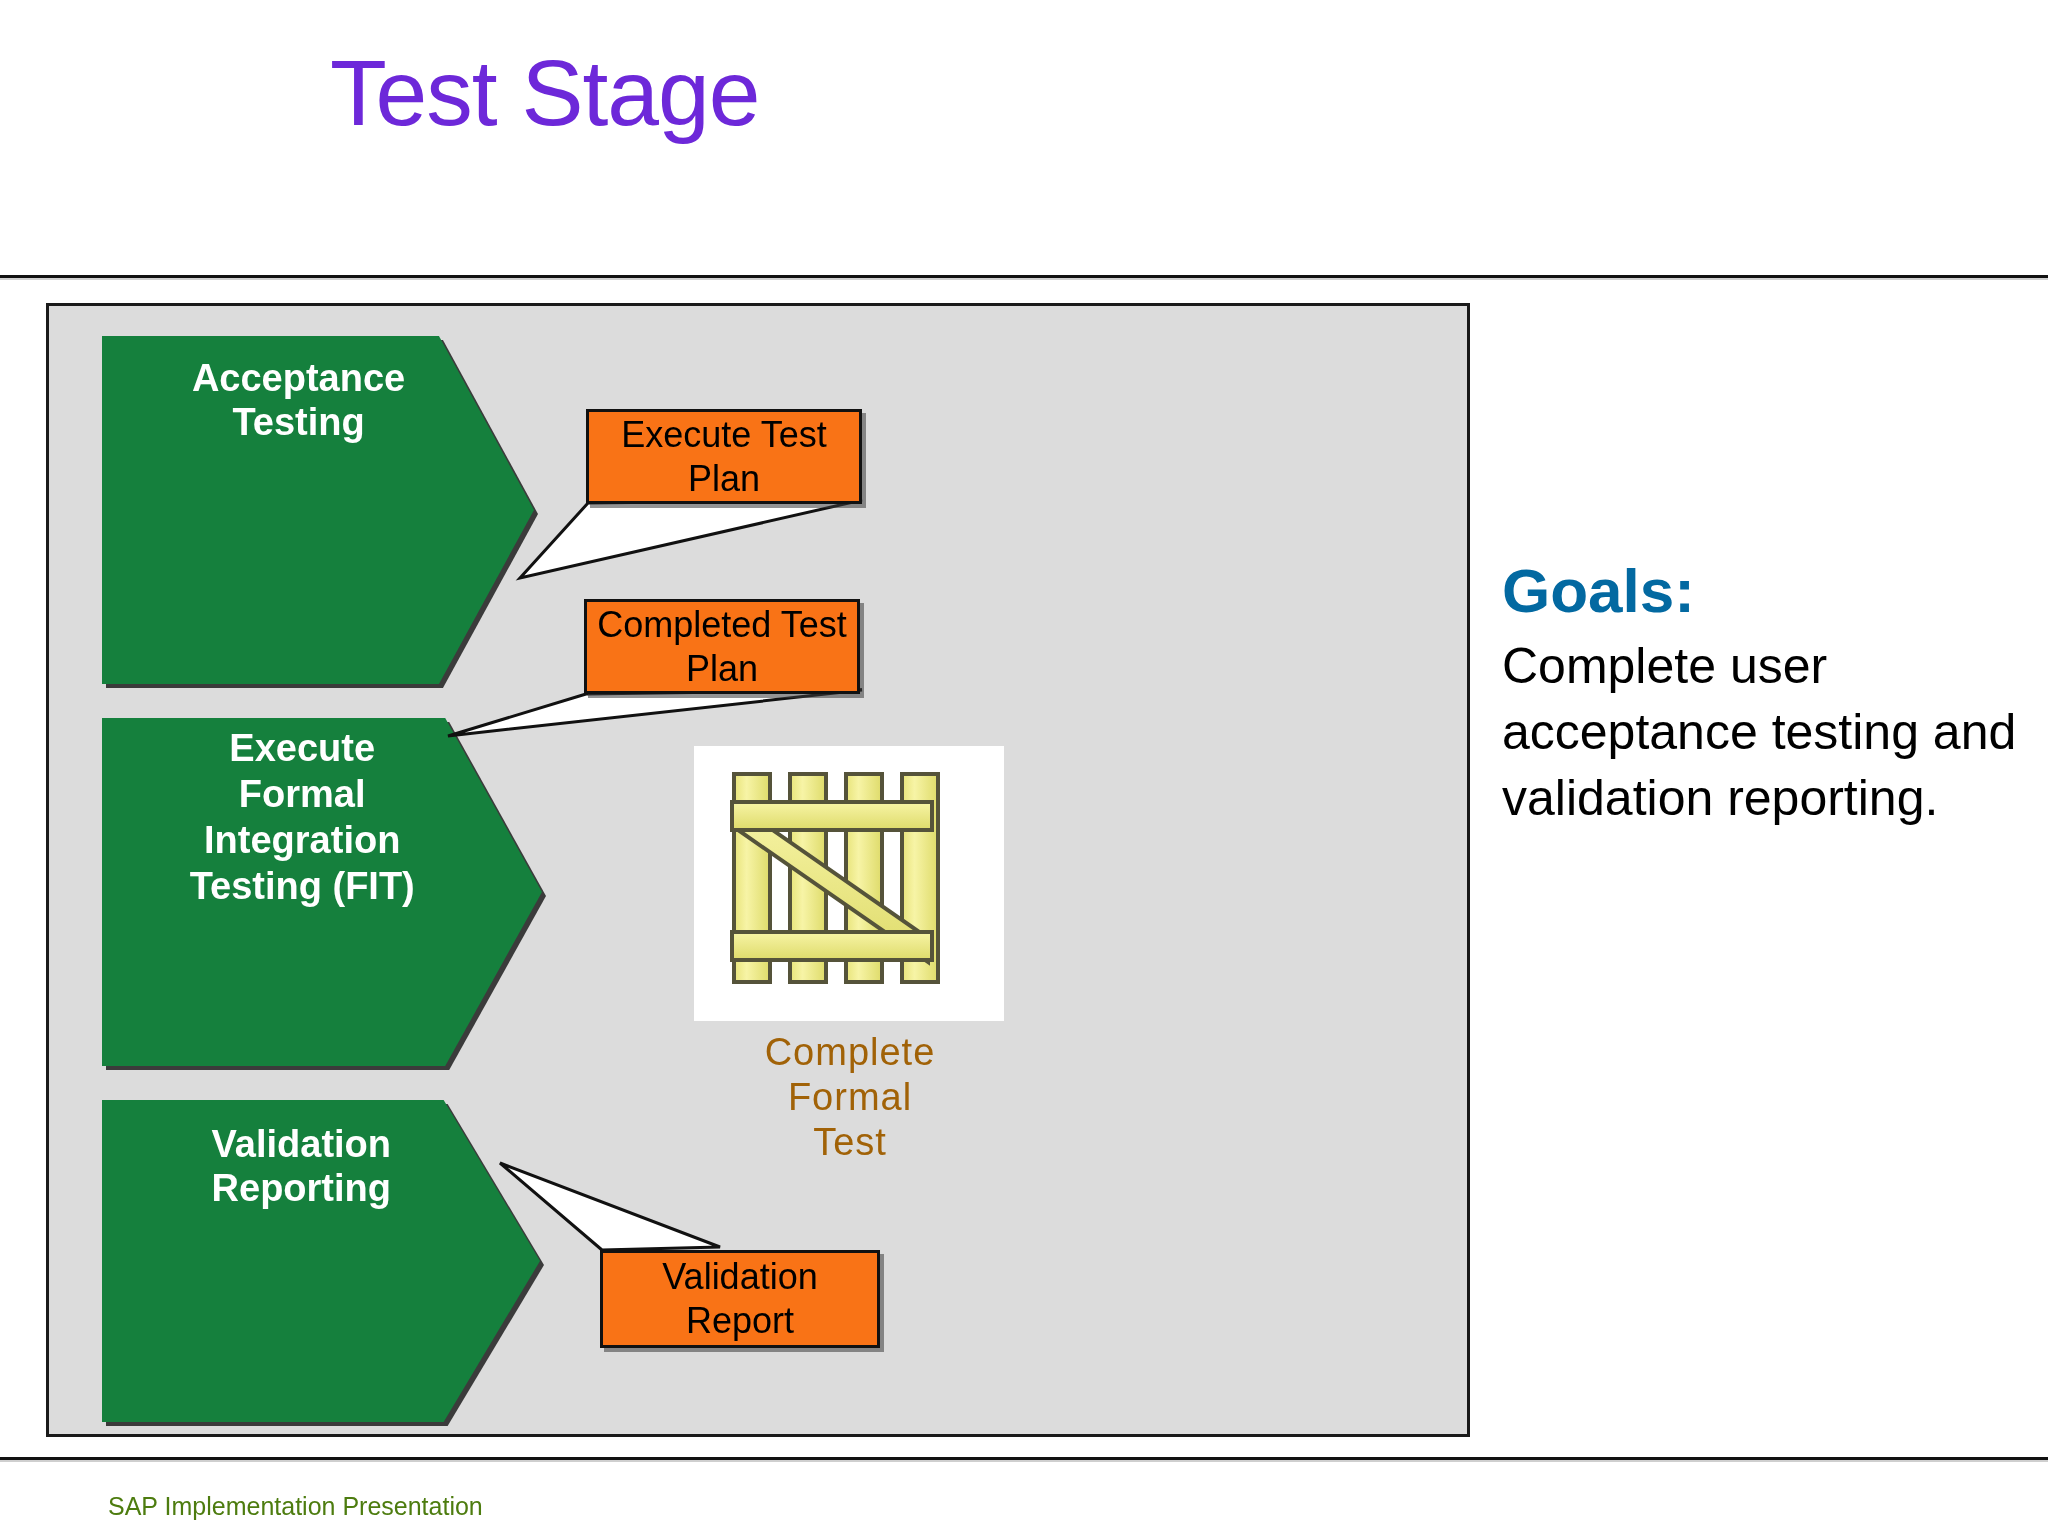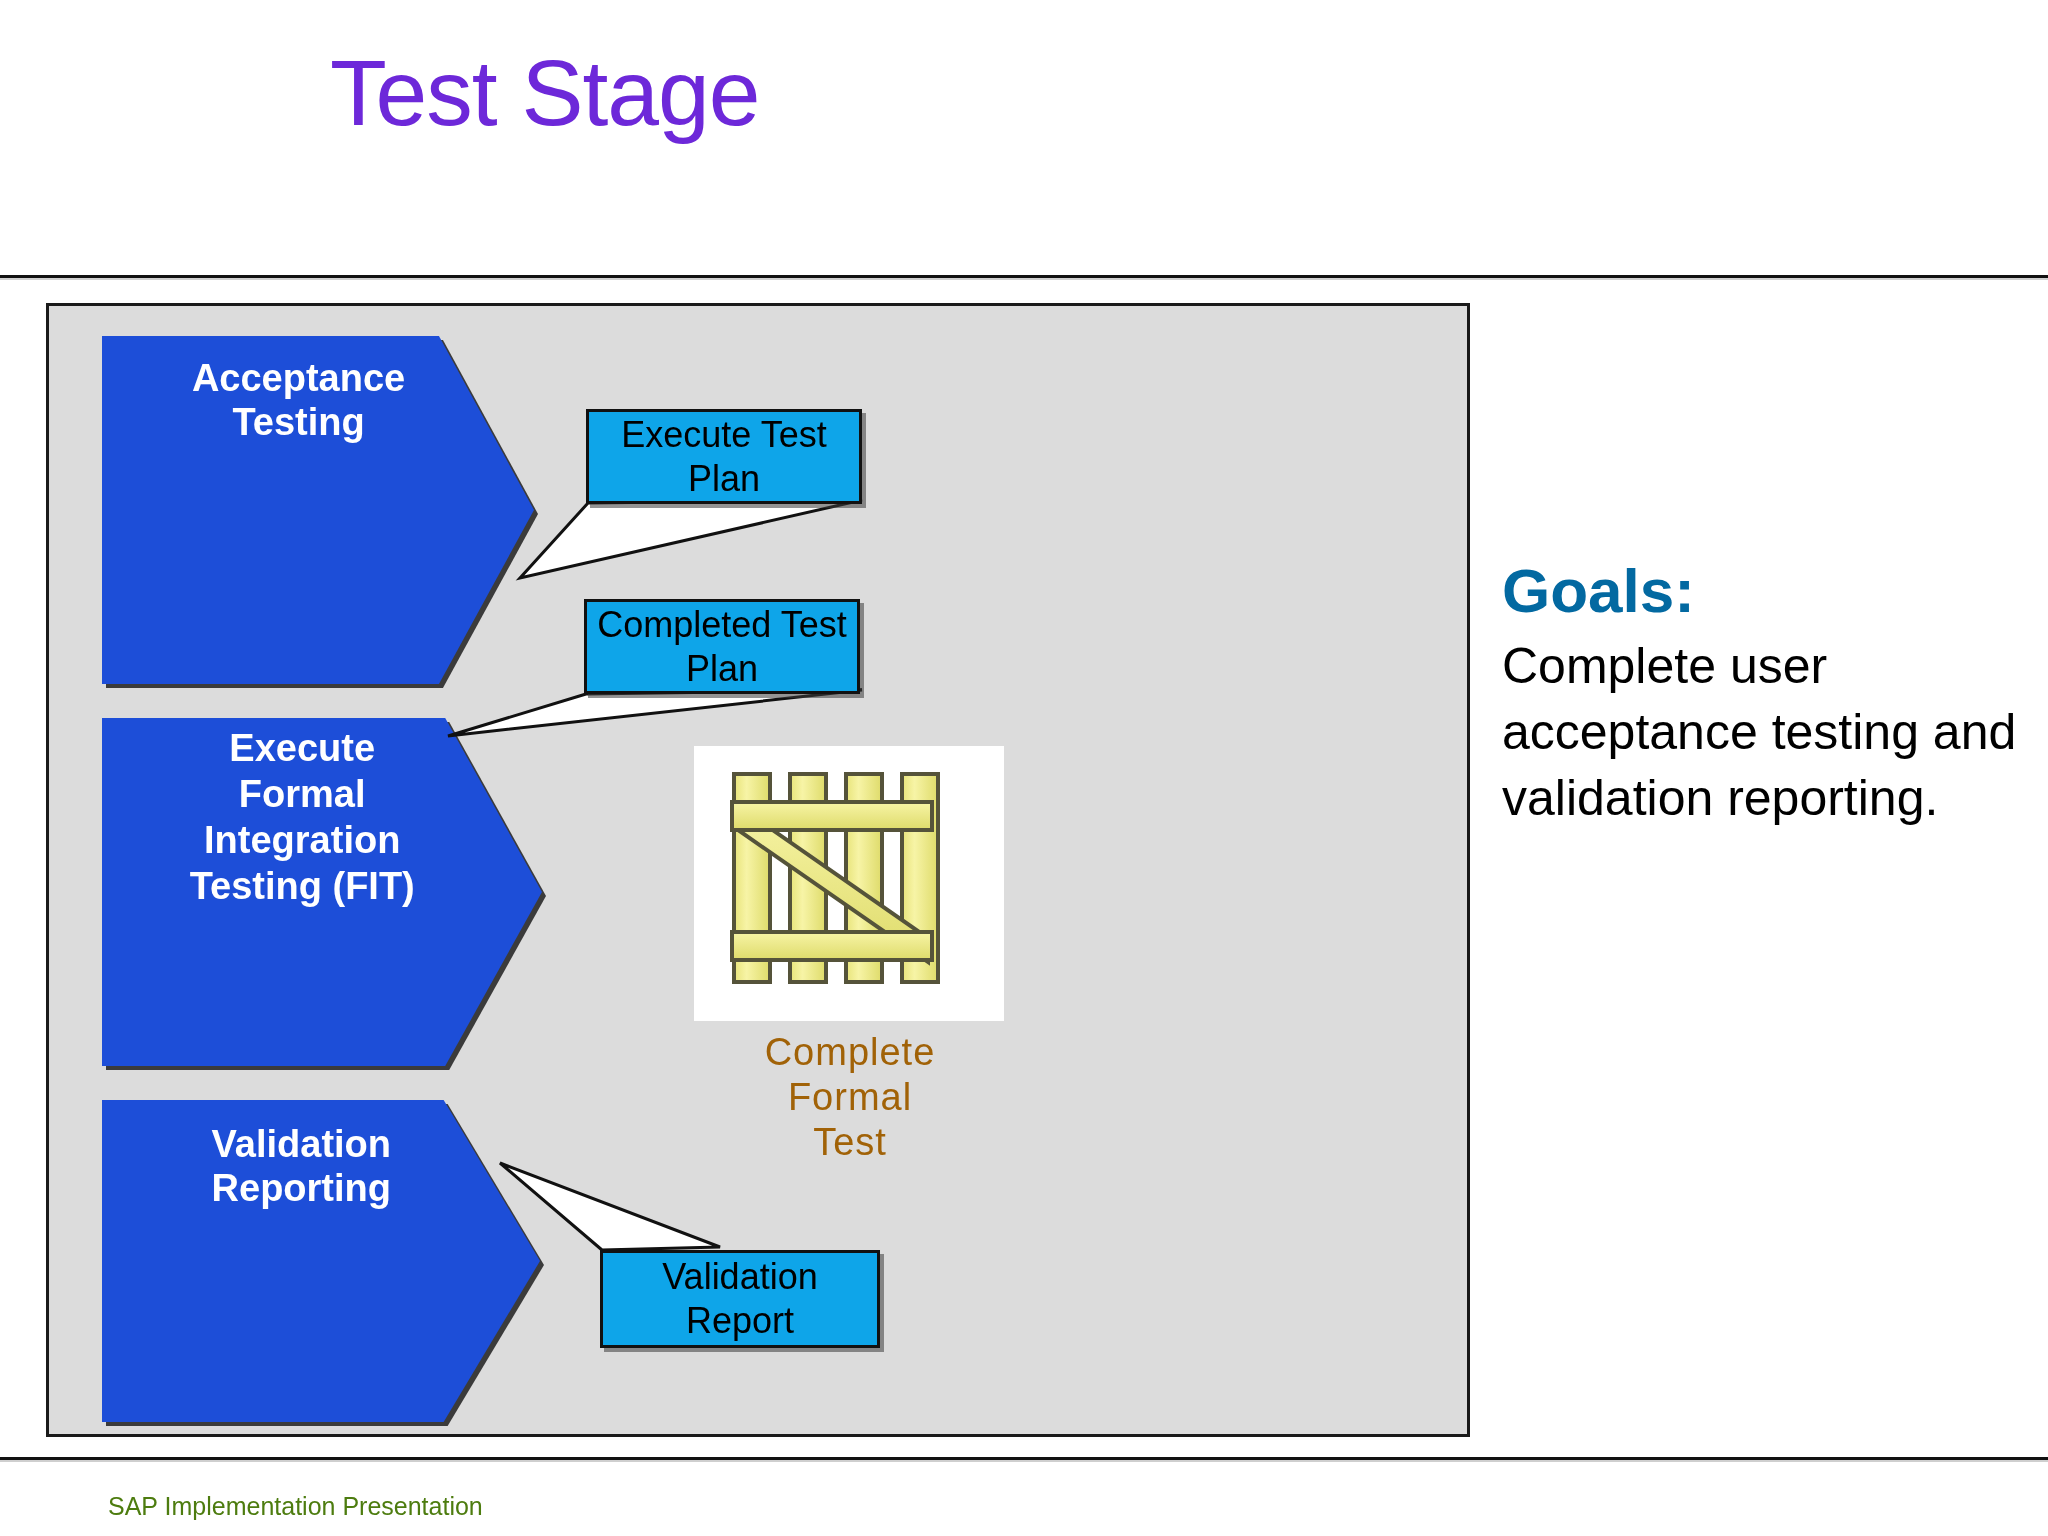--- a/index.html
+++ b/index.html
@@ -59,21 +59,21 @@
     width: 1424px;
     height: 1134px;
     background: #dcdcdc;
     border: 3px solid #1a1a1a;
     box-sizing: border-box;
   }
 
   
   .stage {
     position: absolute;
-    background: #1d4ed8;
+    background: #15803d;
     -webkit-clip-path: polygon(0 0, 78% 0, 100% 50%, 78% 100%, 0 100%);
     clip-path: polygon(0 0, 78% 0, 100% 50%, 78% 100%, 0 100%);
     color: #ffffff;
     font-weight: bold;
     text-align: center;
     display: flex;
     align-items: flex-start;
     justify-content: flex-end;
     box-sizing: border-box;
   }
@@ -103,21 +103,21 @@
 
   #stage-validation-shadow { left: 106px; top: 1104px; width: 438px; height: 322px; }
   #stage-validation {
     left: 102px; top: 1100px; width: 438px; height: 322px;
     font-size: 38px; line-height: 1.16; padding-top: 22px;
   }
 
   
   .callout {
     position: absolute;
-    background: #0ea5e9;
+    background: #f97316;
     border: 3px solid #111111;
     box-sizing: border-box;
     font-size: 36px;
     line-height: 1.22;
     text-align: center;
     color: #000000;
     display: flex;
     align-items: center;
     justify-content: center;
     box-shadow: 4px 4px 0 rgba(60,60,60,0.55);

